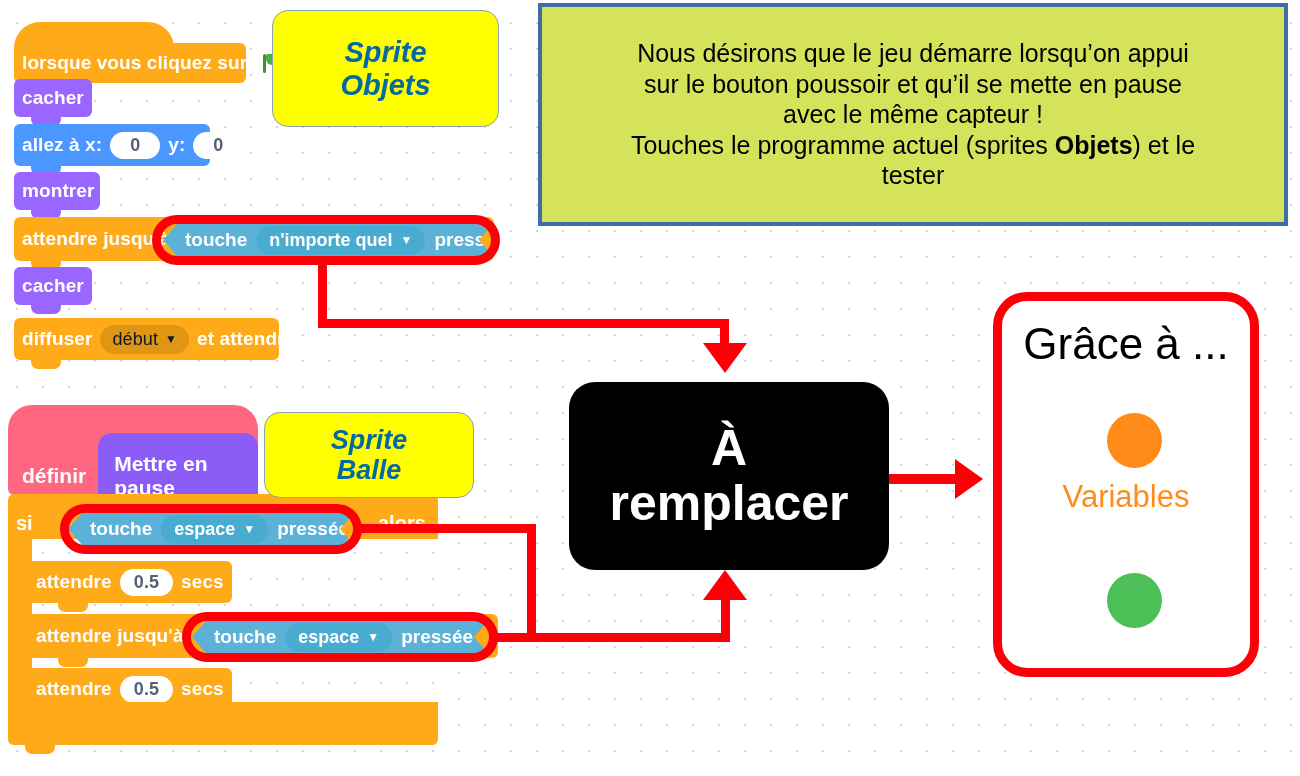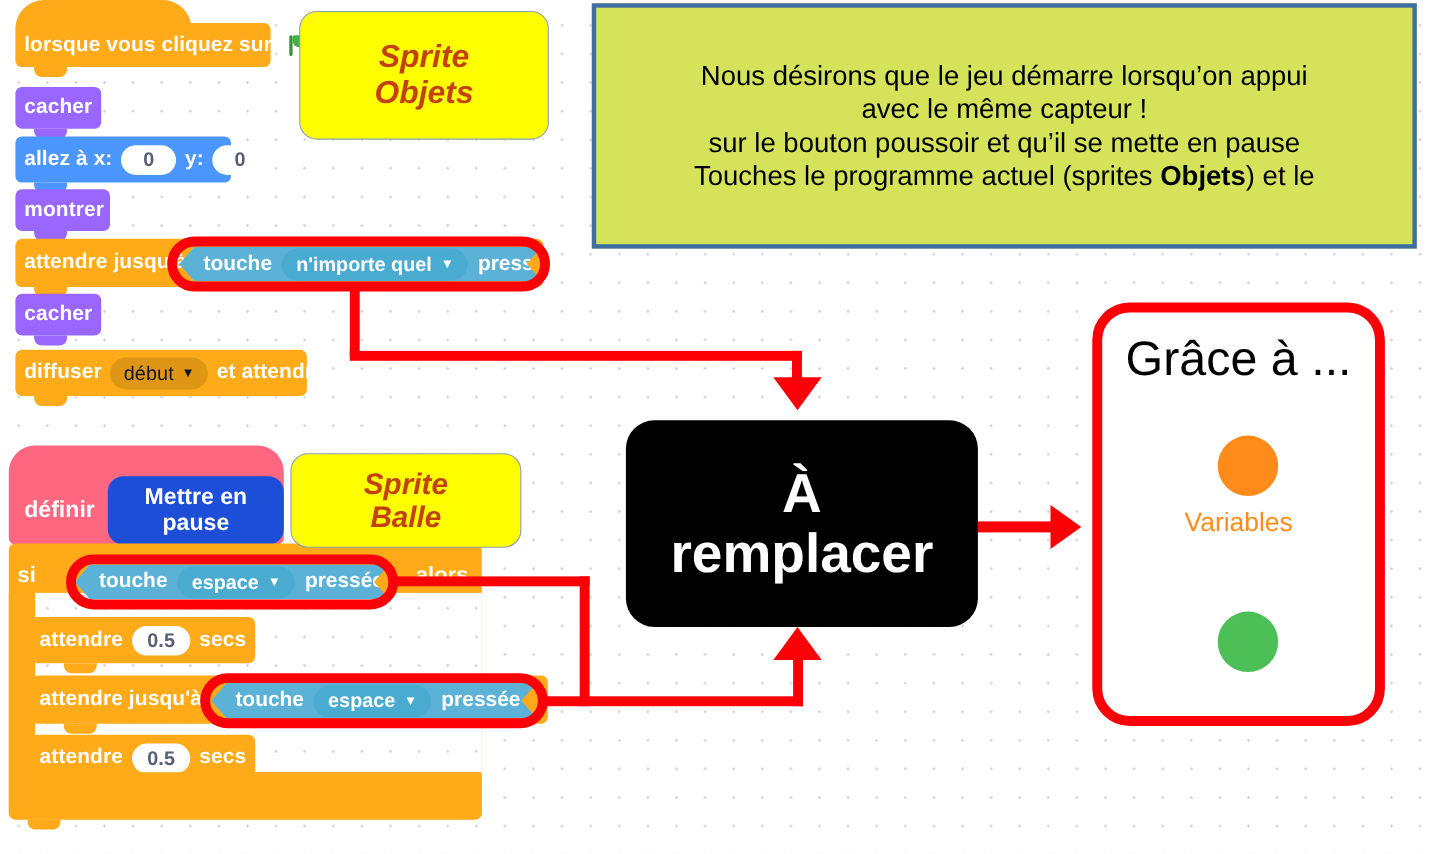--- a/index.html
+++ b/index.html
@@ -117,21 +117,21 @@
 
   
   .sprite-tag{
     position:absolute;
     background:#ffff00;
     border:1.5px solid #8aa0b5;
     border-radius:16px;
     display:flex;align-items:center;justify-content:center;
     text-align:center;
     font-weight:700;font-style:italic;
-    color:#c2410c;
+    color:#0369a1;
     line-height:1.12;
   }
   .note{
     position:absolute;
     background:#d5e35b;
     border:4px solid #3f6ea5;
     display:flex;align-items:center;justify-content:center;
     text-align:center;
     color:#000;
     line-height:1.22;
@@ -150,28 +150,28 @@
     background:#fff;
     border:9px solid #fb0007;
     border-radius:34px;
     box-sizing:border-box;
   }
   .panel-title{
     position:absolute;left:0;right:0;top:18px;text-align:center;
     font-size:44px;color:#000;
   }
   .dot{position:absolute;border-radius:50%;}
-  .cat-label{position:absolute;left:0;right:0;text-align:center;font-size:24px;}
+  .cat-label{position:absolute;left:0;right:0;text-align:center;font-size:31px;}
 </style>
 </head>
 <body>
 
 <div id="stage">
 
-  <div class="hat" style="left:14px;top:21px;width:232px;height:40px;">
+  <div class="hat" style="left:14px;top:43px;width:232px;height:40px;">
     <div class="hat-top" style="top:-21px;height:26px;width:160px;border-radius:80px 80px 0 0;"></div>
     <div class="blk" style="position:absolute;left:0;top:0;width:232px;height:40px;background:transparent;">
       <span class="lbl">lorsque vous cliquez sur</span>
       <span class="flag"></span>
     </div>
     <div class="notch-bot" style="background:#ffab19;"></div>
   </div>
 
   <div class="blk look" style="left:14px;top:79px;width:78px;height:38px;">
     <span class="lbl">cacher</span>
@@ -224,21 +224,21 @@
   <div class="sprite-tag" style="left:272px;top:10px;width:225px;height:115px;font-size:29px;">
     <div>
       <div>Sprite</div>
       <div>Objets</div>
     </div>
   </div>
 
   <div class="mydef" style="position:absolute;left:8px;top:405px;width:250px;height:90px;border-radius:24px 24px 6px 6px;">
     <div style="position:absolute;left:14px;top:28px;display:flex;align-items:center;color:#fff;font-weight:700;font-size:21px;">
       <span>définir</span>
-      <span style="margin-left:12px;background:#1d4ed8;border-radius:14px;padding:7px 16px;text-align:center;">
+      <span style="margin-left:12px;background:#8b5cf6;border-radius:14px;padding:19px 16px;">
         <span>Mettre en pause</span>
       </span>
     </div>
   </div>
 
   <div style="position:absolute;left:8px;top:494px;width:430px;height:251px;background:#ffab19;border-radius:6px;"></div>
 
   <div style="position:absolute;left:30px;top:539px;width:408px;height:163px;background:#ffffff;
               background-image:radial-gradient(circle, #d5d5dd 1.2px, transparent 1.3px);
               background-size:26px 26px;background-position:0 1px;"></div>
@@ -307,35 +307,36 @@
   <div class="rseg" style="left:492px;top:633px;width:238px;height:9px;"></div>
   <div class="rseg" style="left:721px;top:598px;width:9px;height:44px;"></div>
   <div class="rarrow arrow-up" style="left:703px;top:570px;"></div>
 
   <div class="rseg" style="left:889px;top:474px;width:78px;height:10px;"></div>
   <div class="rarrow arrow-right" style="left:955px;top:459px;"></div>
 
   <div class="note" style="left:538px;top:3px;width:750px;height:223px;font-size:25px;">
     <div>
       <div>Nous désirons que le jeu démarre lorsqu’on appui</div>
+      <div>sur le bouton poussoir et qu’il se mette en pause</div>
       <div>avec le même capteur !</div>
-      <div>sur le bouton poussoir et qu’il se mette en pause</div>
       <div>
         <span>Touches le programme actuel (sprites </span><span style="font-weight:700;">Objets</span><span>) et le</span>
       </div>
+      <div>tester</div>
     </div>
   </div>
 
   <div class="blackbox" style="left:569px;top:382px;width:320px;height:188px;font-size:50px;">
     <div>
       <div>À</div>
       <div>remplacer</div>
     </div>
   </div>
 
-  <div class="panel" style="left:993px;top:275px;width:266px;height:385px;">
+  <div class="panel" style="left:993px;top:292px;width:266px;height:385px;">
     <div class="panel-title">Grâce à ...</div>
     <div class="dot" style="left:105px;top:112px;width:55px;height:55px;background:#ff8c1a;"></div>
     <div class="cat-label" style="top:178px;color:#ff8c1a;">Variables</div>
     <div class="dot" style="left:105px;top:272px;width:55px;height:55px;background:#4cbf56;"></div>
   </div>
 
 </div>
 
 </body></html>

